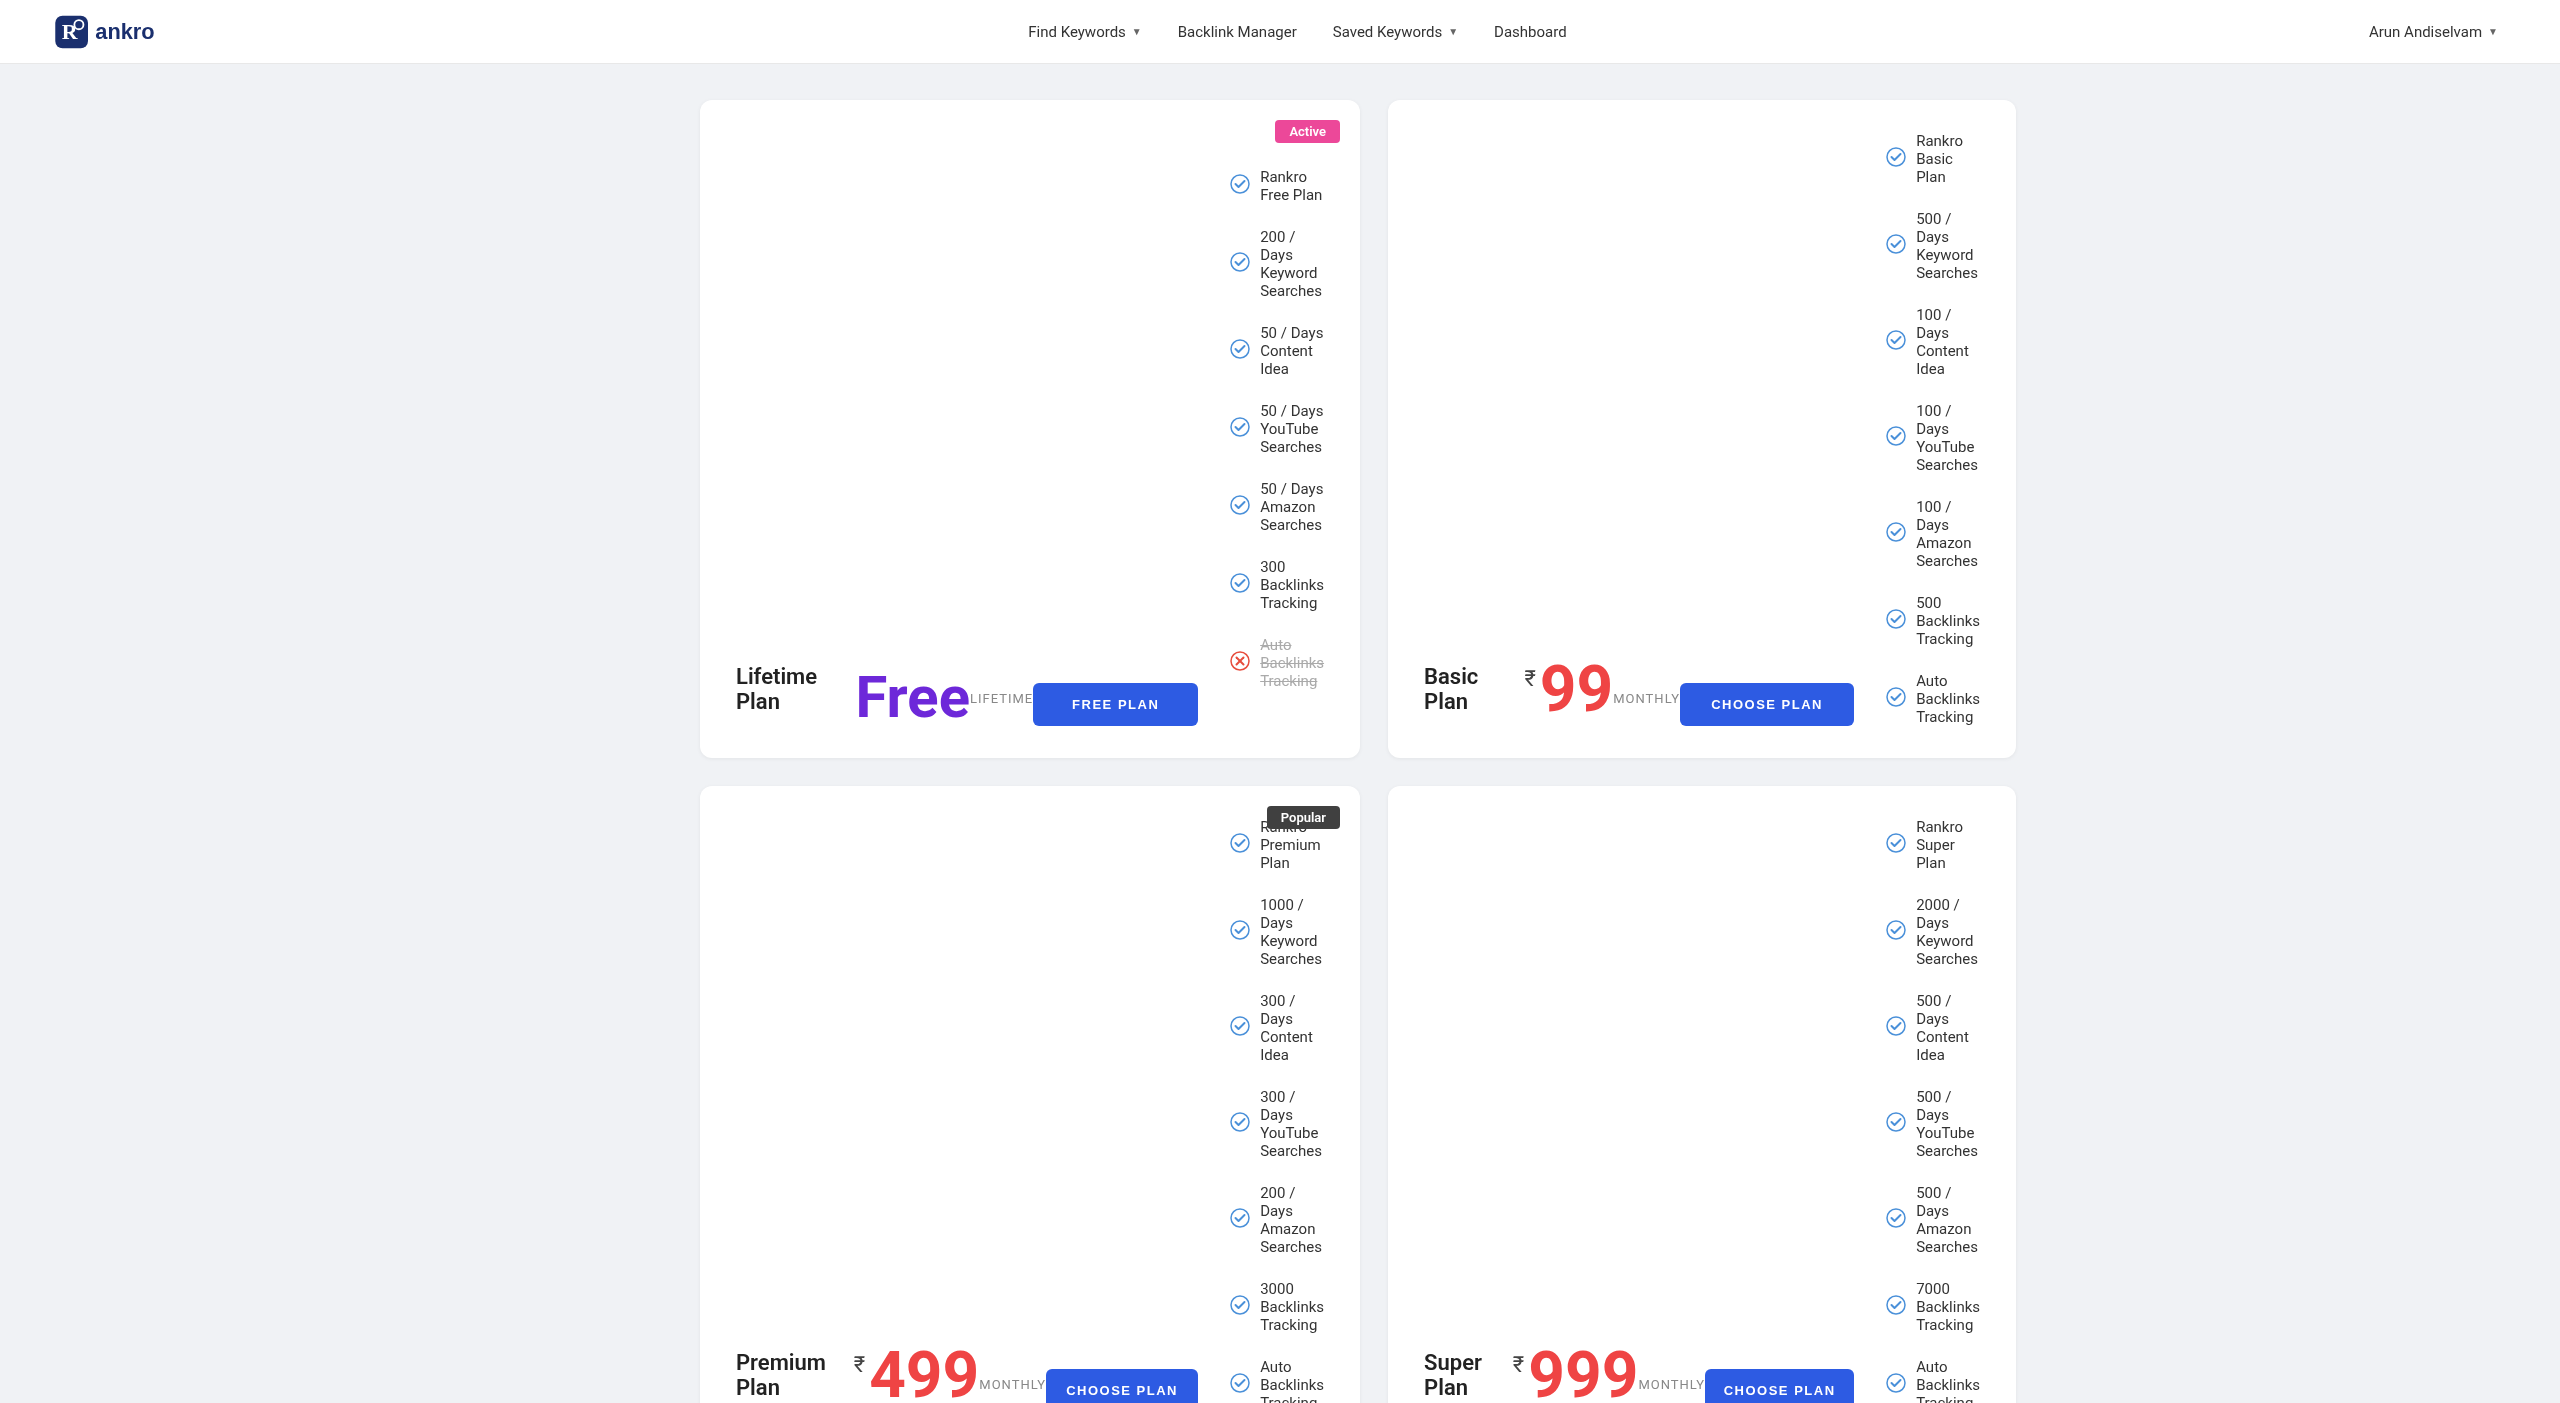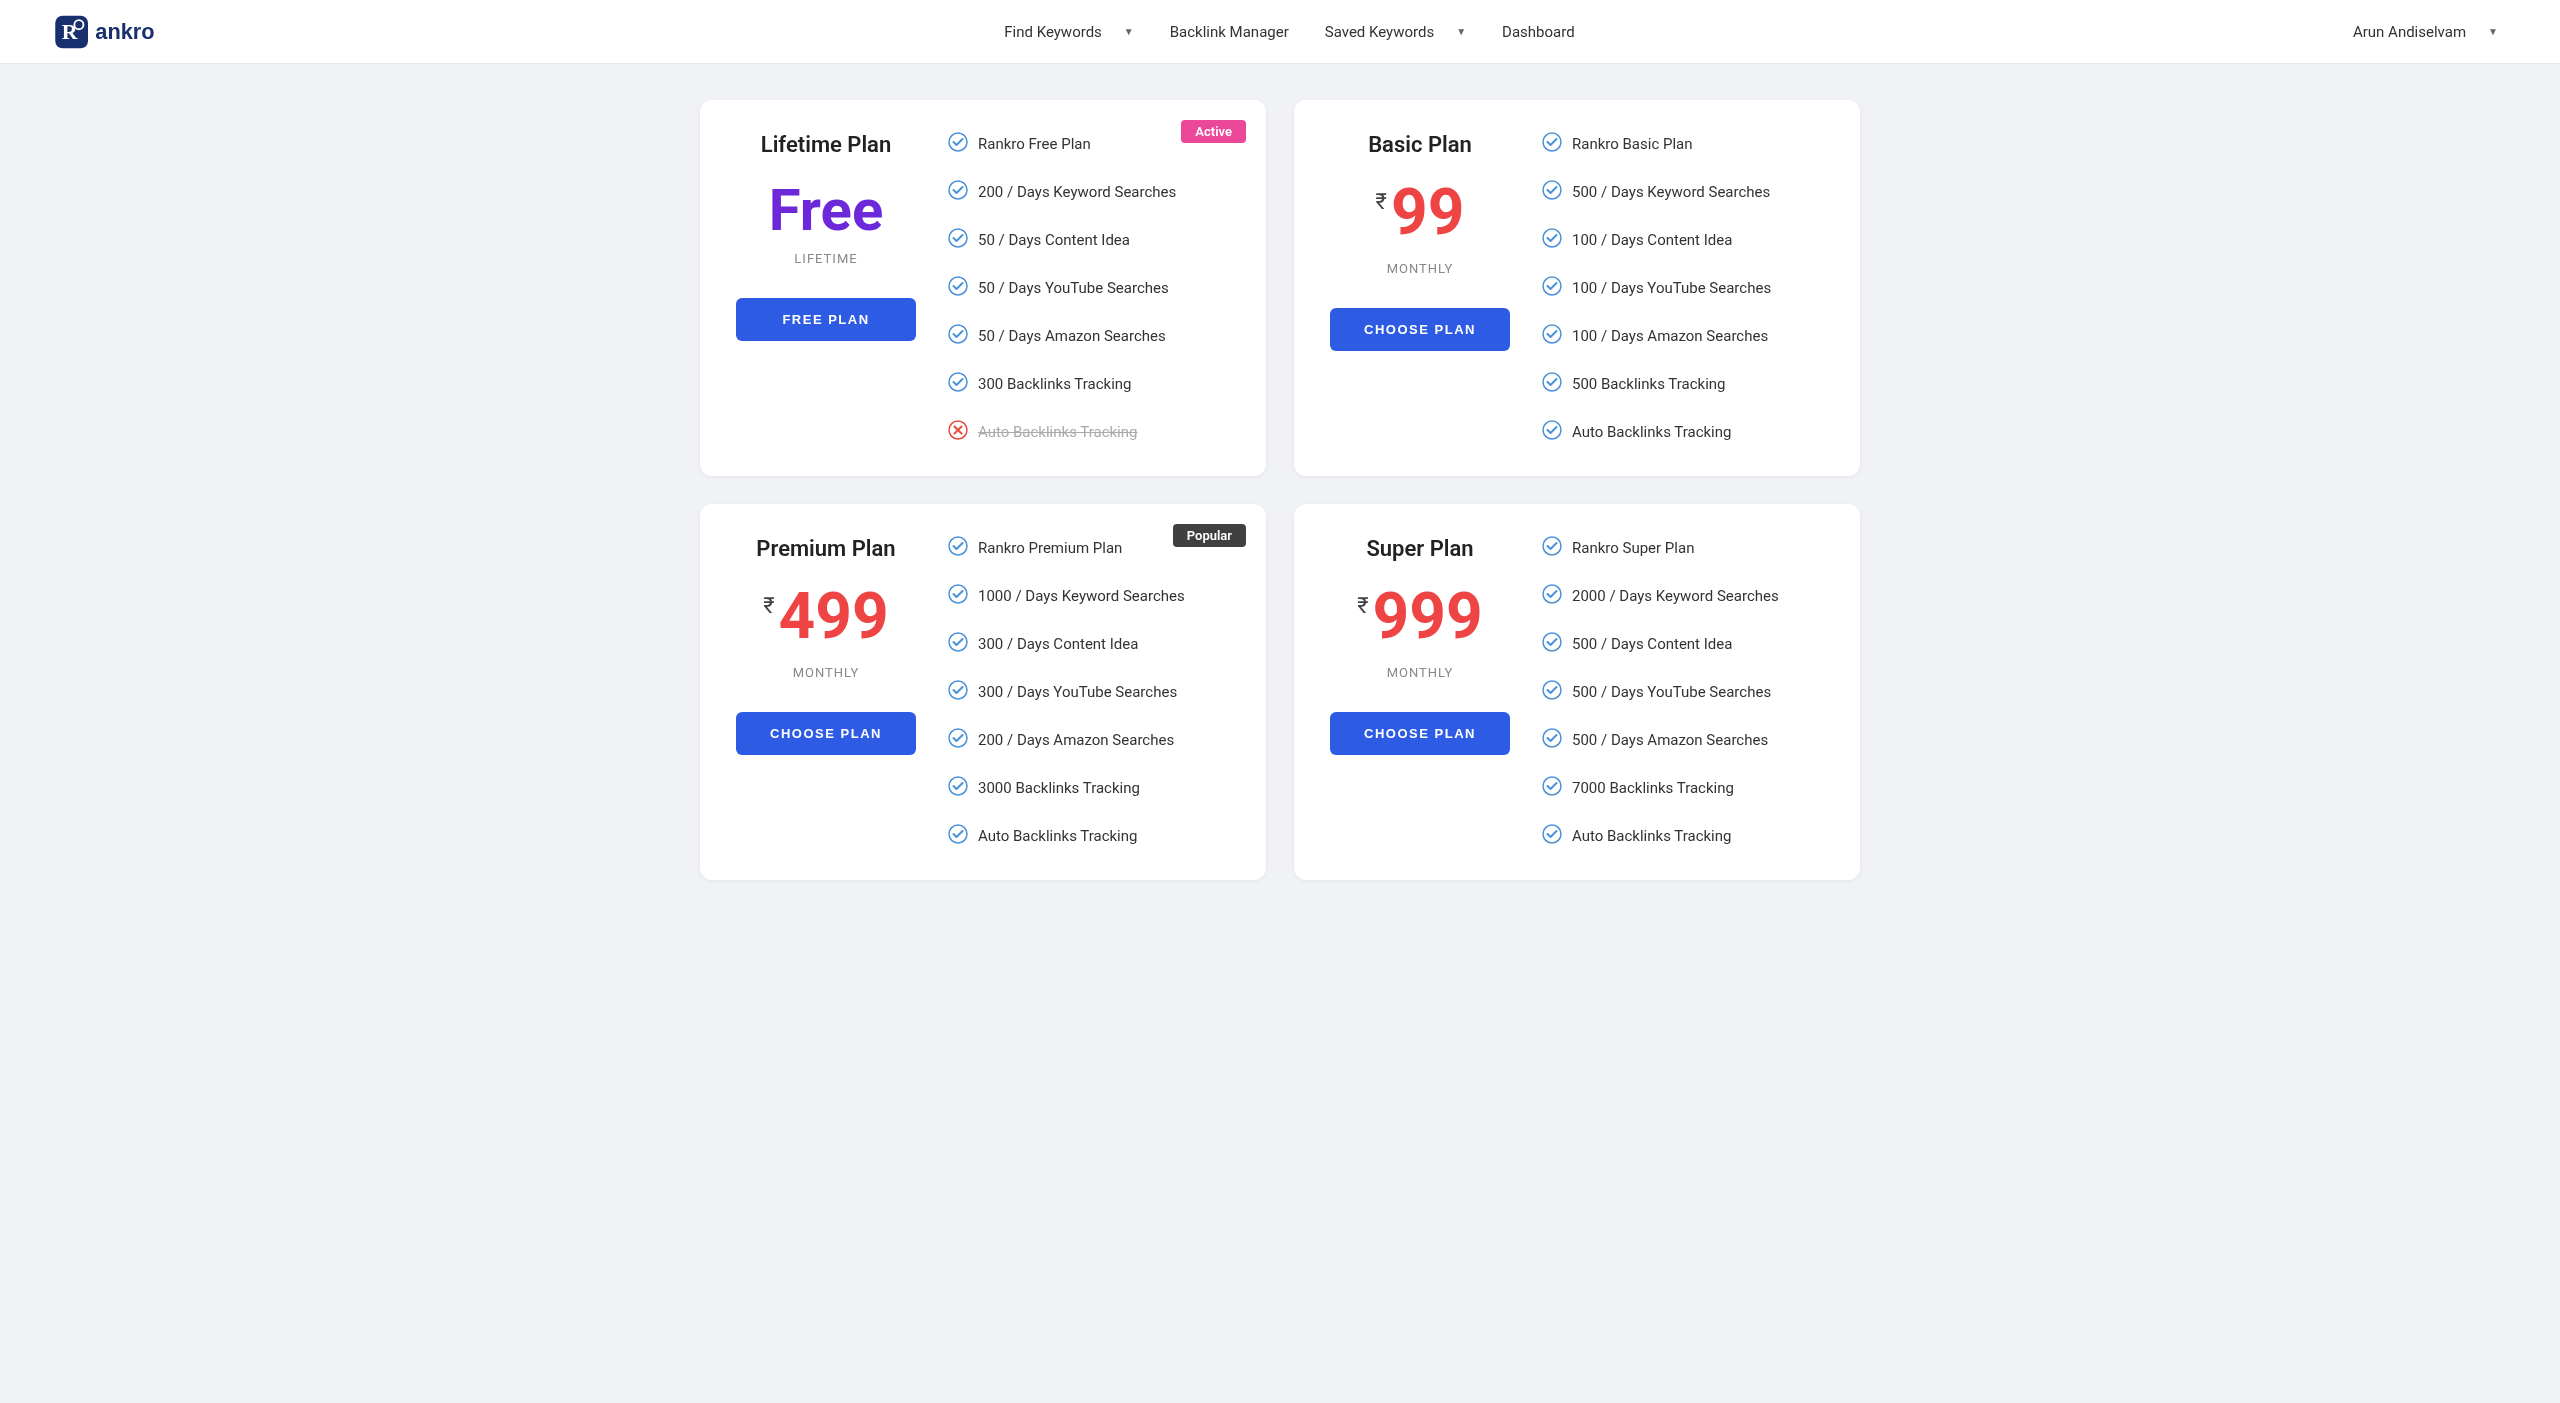--- a/index.html
+++ b/index.html
@@ -32,21 +32,21 @@
     .nav-links {
       display: flex;
       align-items: center;
       gap: 8px;
       flex: 1;
       justify-content: center;
     }
     .nav-item {
       display: flex;
       align-items: center;
-      gap: 20px;
+      gap: 4px;
       padding: 8px 14px;
       font-size: 15px;
       color: #333;
       cursor: pointer;
       border-radius: 4px;
       white-space: nowrap;
     }
     .nav-chevron {
       font-size: 10px;
       color: #666;
@@ -75,23 +75,22 @@
       padding: 32px 36px;
       display: flex;
       gap: 32px;
       box-shadow: 0 1px 4px rgba(0,0,0,0.06);
       position: relative;
     }
 
     .plan-left {
       min-width: 180px;
       display: flex;
-      flex-direction: column;
-      align-items: center;
-      gap: 12px;
+      flex-direction: row;
+      align-items: flex-end;
     }
 
     .plan-name {
       font-size: 22px;
       font-weight: 600;
       color: #222;
       margin-bottom: 12px;
     }
 
     .plan-price-free {

